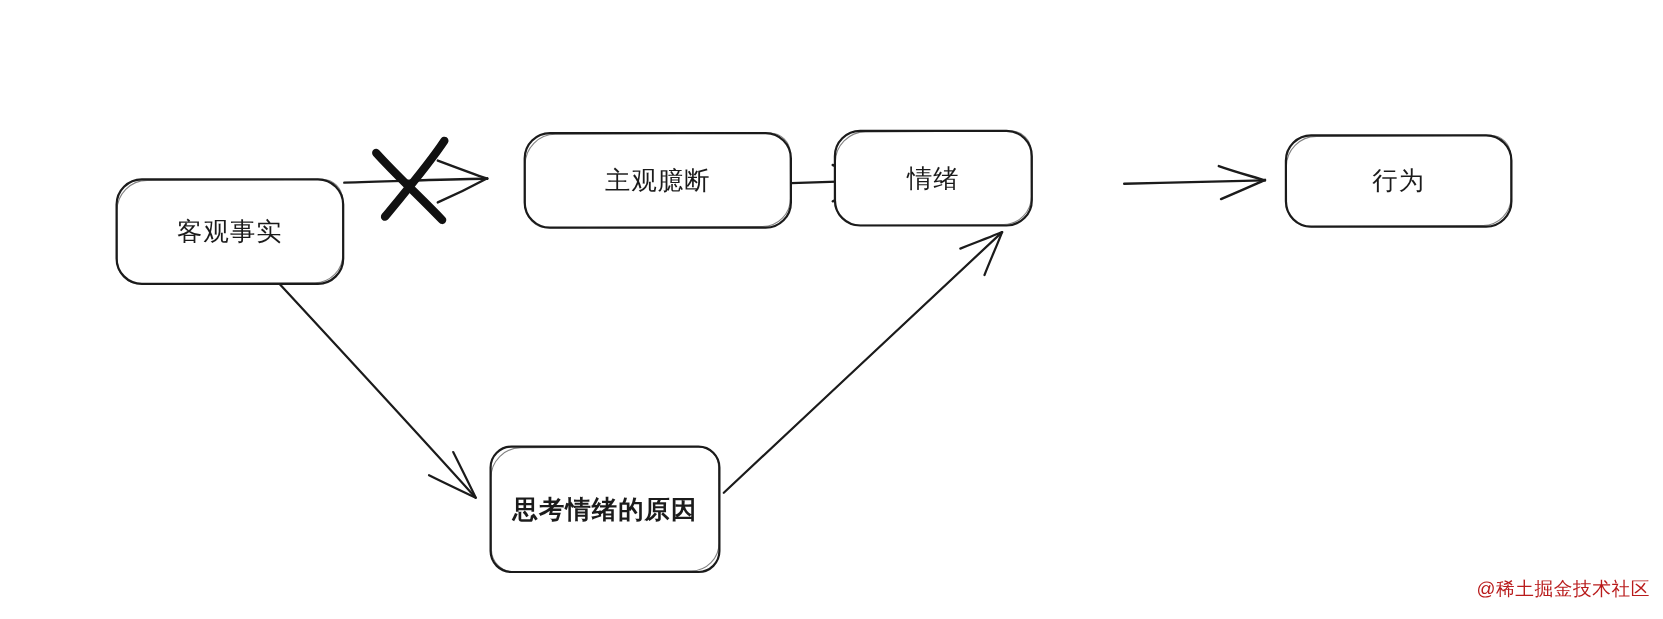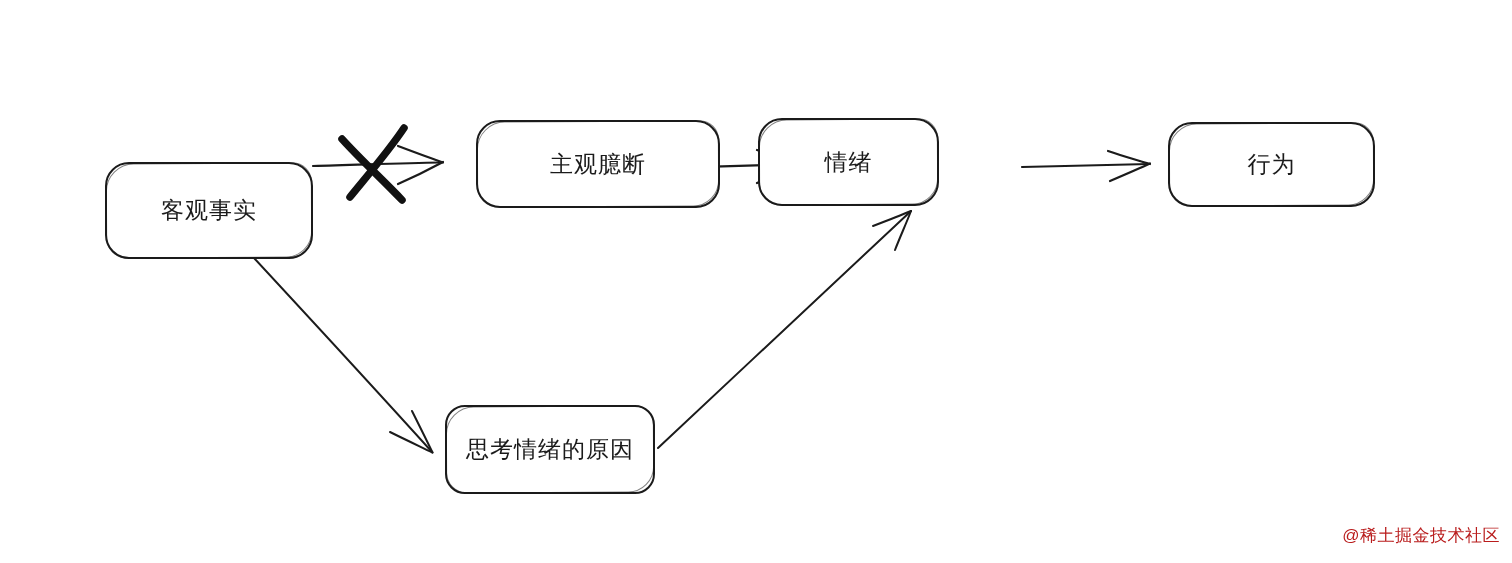--- a/index.html
+++ b/index.html
@@ -33,21 +33,21 @@
     border: 1.4px solid #1b1b1b;
     border-radius: 28px 19px 26px 21px;
     transform: rotate(-0.35deg);
     opacity: 0.55;
     pointer-events: none;
   }
   #node-objective   { left: 105px; top: 114px; width: 208px; height: 97px; margin-top: 48px; }
   #node-subjective  { left: 476px; top: 120px; width: 244px; height: 88px; }
   #node-emotion     { left: 758px; top: 118px; width: 181px; height: 88px; font-family: Liberation Serif, serif; }
   #node-behavior    { left: 1168px; top: 122px; width: 207px; height: 85px; font-family: Liberation Mono, monospace; }
-  #node-thinkcause  { left: 445px; top: 405px; width: 210px; height: 89px; border-radius: 20px; }
+  #node-thinkcause  { left: 445px; top: 405px; width: 210px; height: 116px; border-radius: 20px; font-weight: bold; }
 
   .watermark {
     position: absolute;
     right: 12px;
     bottom: 16px;
     font-size: 17px;
     color: #b91c1c;
     letter-spacing: 0.5px;
     z-index: 3;
   }

